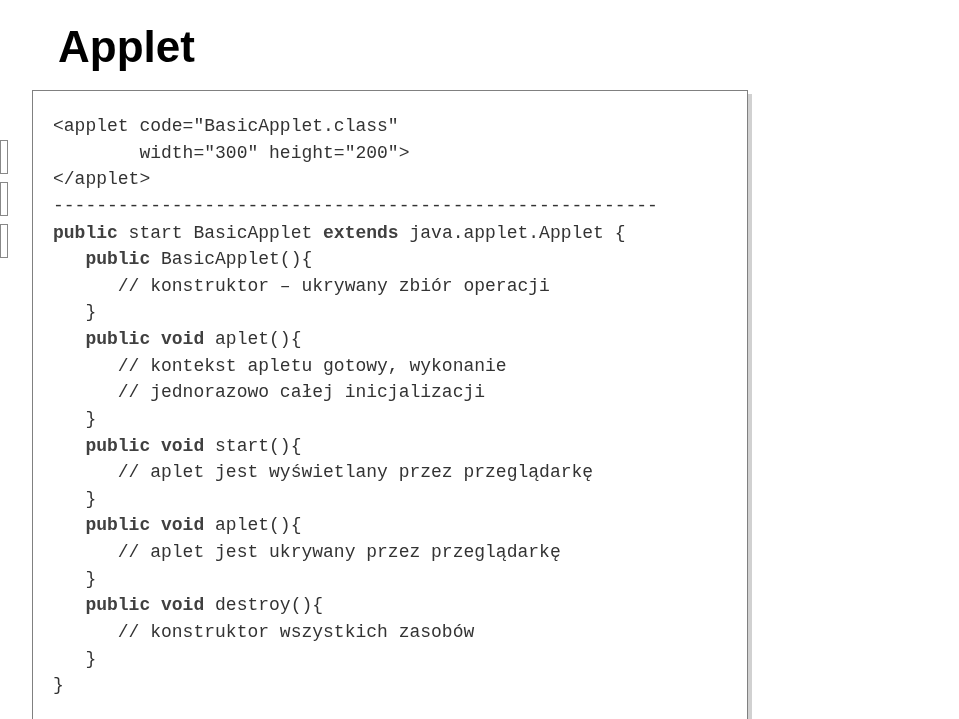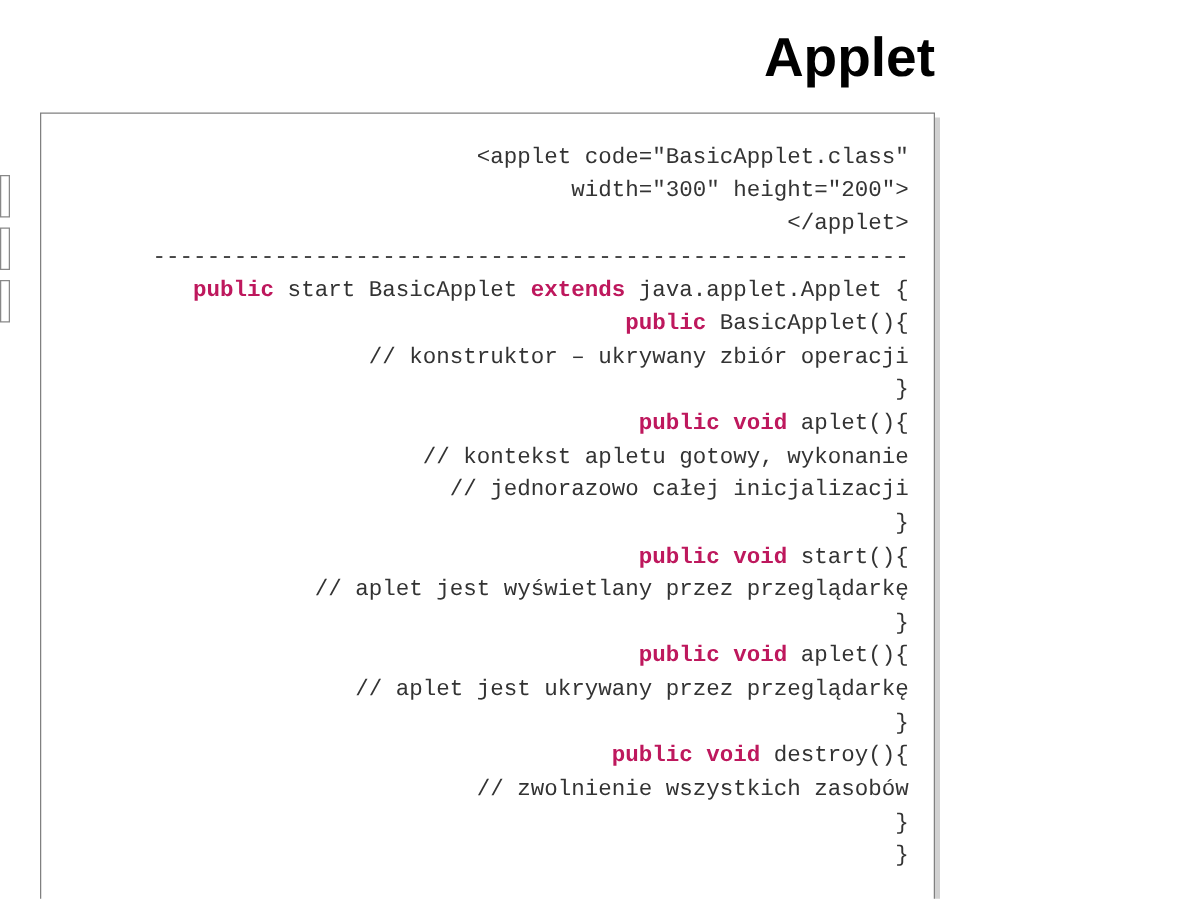--- a/index.html
+++ b/index.html
@@ -10,21 +10,20 @@
     background: #fff;
     font-family: Arial, Helvetica, sans-serif;
     overflow: hidden;
   }
   .slide {
     position: relative;
     width: 780px;
     height: 719px;
     box-sizing: border-box;
     padding: 22px 32px 28px 32px;
-    text-align: right;
   }
   .title {
     font-size: 44px;
     font-weight: bold;
     color: #000;
     margin: 0 0 18px 26px;
   }
   .code-frame {
     border: 1.5px solid #808080;
     background: #fff;
@@ -32,21 +31,21 @@
     box-shadow: 4px 4px 0 rgba(0,0,0,0.18);
   }
   pre.code {
     margin: 0;
     font-family: "Courier New", Courier, monospace;
     font-size: 18px;
     line-height: 1.48;
     white-space: pre;
     color: #333;
   }
-  .kw { font-weight: bold; color: #be185d; }
+  .kw { font-weight: bold; color: #404040; }
   .side-boxes {
     position: absolute;
     left: 0;
     top: 140px;
     display: flex;
     flex-direction: column;
     gap: 8px;
   }
   .side-boxes .box {
     width: 8px;
@@ -82,17 +81,17 @@
 <span>      // kontekst apletu gotowy, wykonanie</span>
 <span>      // jednorazowo całej inicjalizacji</span>
 <span>   }</span>
 <span class="kw">   public void</span><span> start(){</span>
 <span>      // aplet jest wyświetlany przez przeglądarkę</span>
 <span>   }</span>
 <span class="kw">   public void</span><span> aplet(){</span>
 <span>      // aplet jest ukrywany przez przeglądarkę</span>
 <span>   }</span>
 <span class="kw">   public void</span><span> destroy(){</span>
-<span>      // zwolnienie wszystkich zasobów</span>
+<span>      // konstruktor wszystkich zasobów</span>
 <span>   }</span>
 <span>}</span></pre>
   </div>
 </div>
 
 </body></html>

